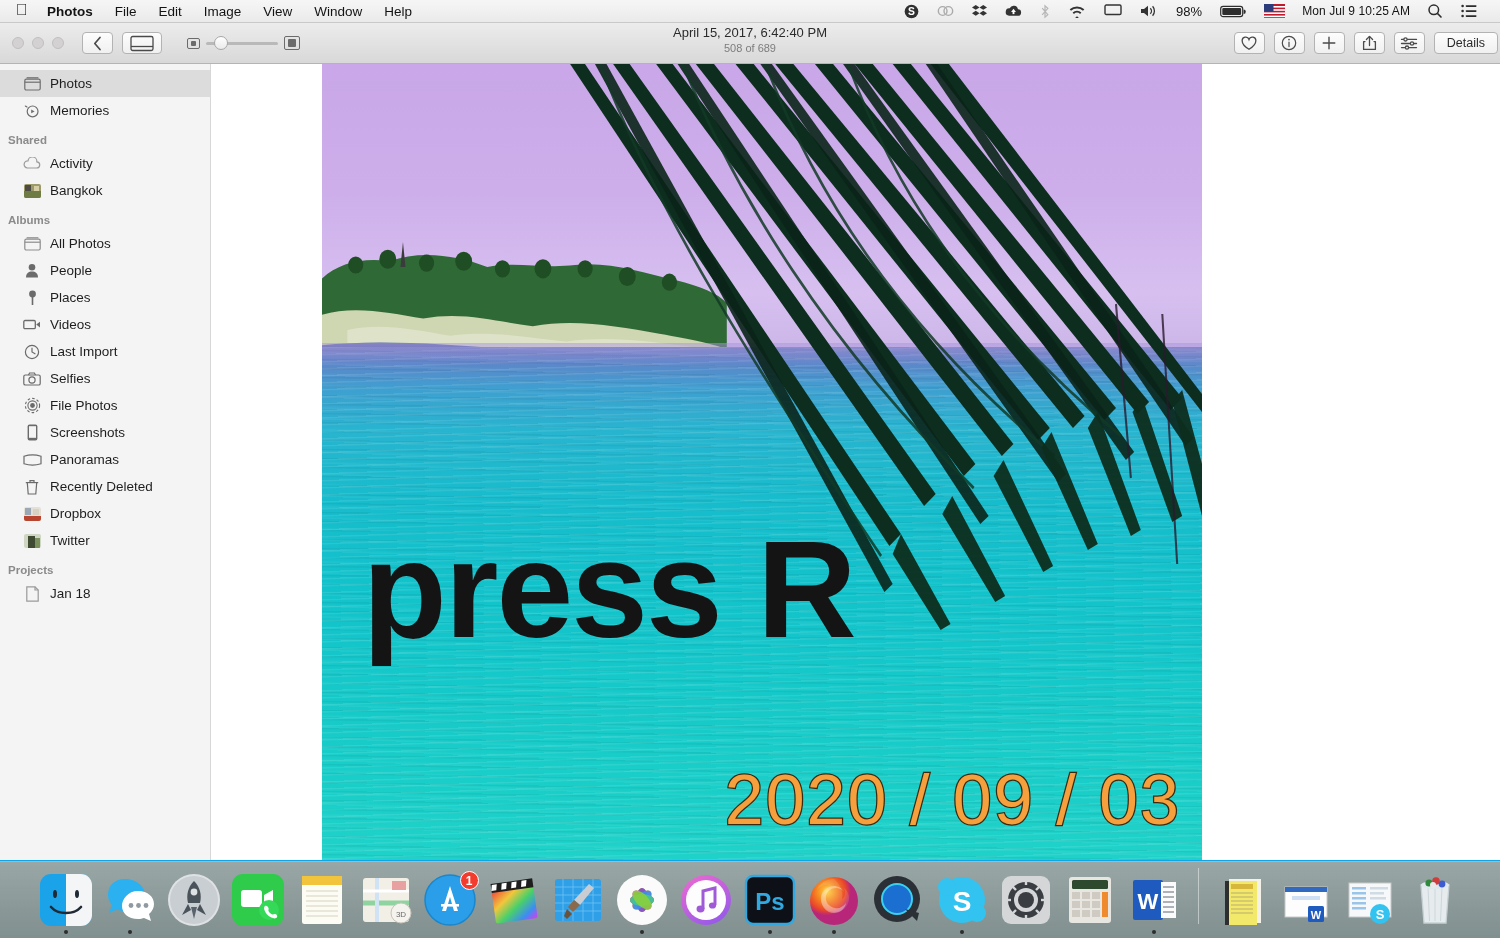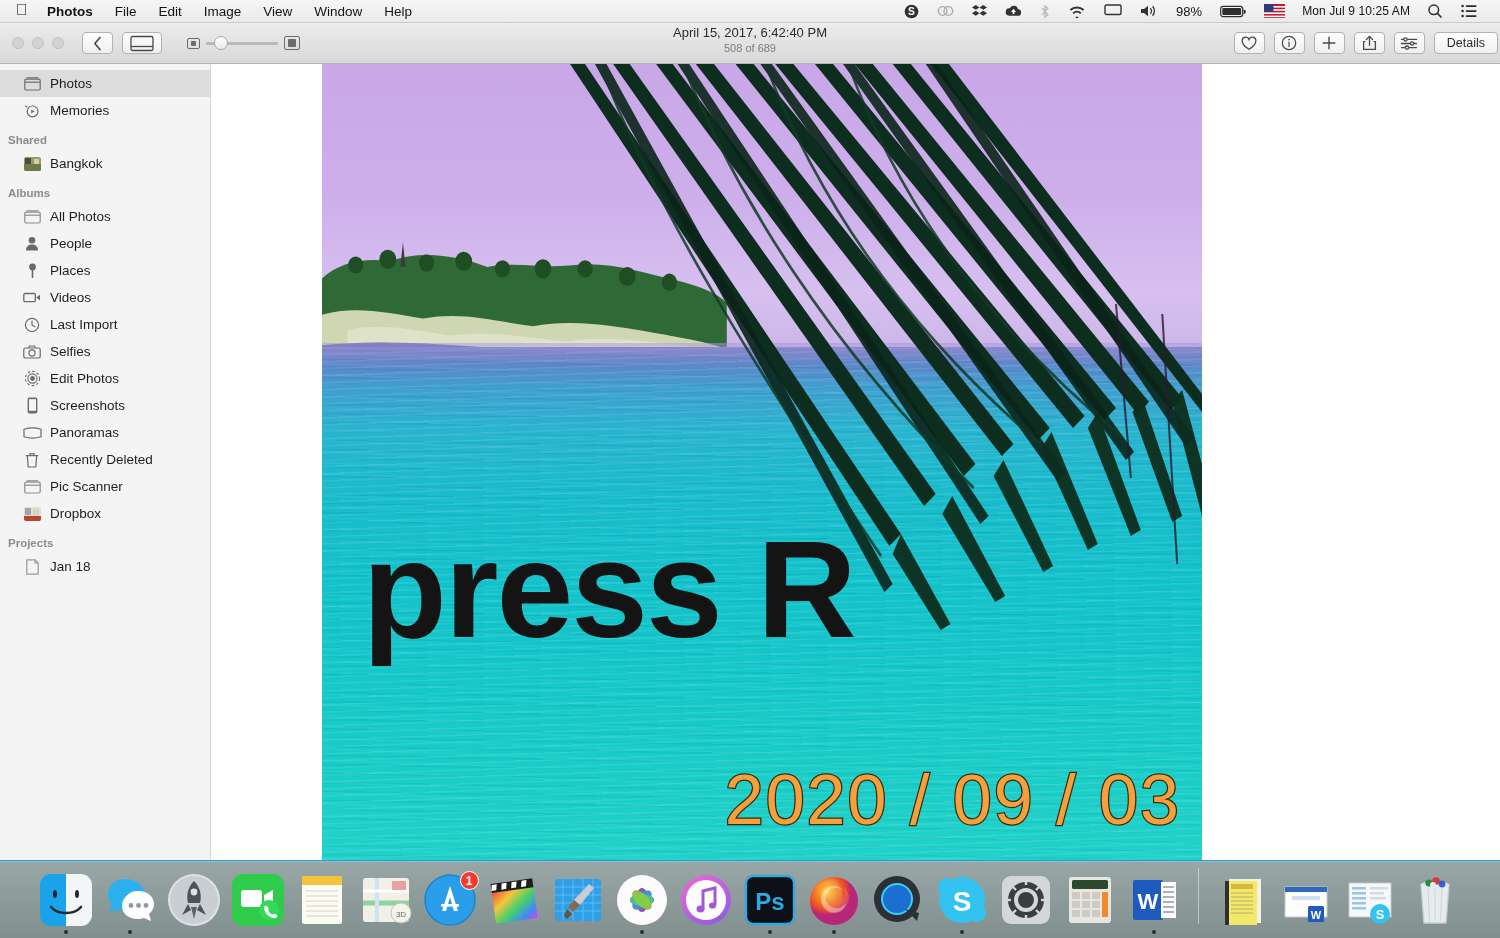--- a/index.html
+++ b/index.html
@@ -395,20 +395,28 @@
             <circle cx="8.6" cy="8.4" r="5.4"></circle>
               <path d="M7.2 6.5 L10.6 8.4 L7.2 10.3 Z" fill="#6e6e6e" stroke="none"></path>
             <path d="M3.4 4.4 C2.2 3.4 1.5 3 0.9 3.2"></path>
           </svg>
         </span>
         <span>Memories</span>
       </div>
 
       <div class="sb-head">Shared</div>
 
+      <div class="sb-row">
+        <span class="sb-ico">
+          <svg width="18" height="13" viewBox="0 0 18 13" fill="none" stroke="#9b9b9b" stroke-width="1.2">
+            <path d="M4.4 11h9a3.1 3.1 0 0 0 0.4-6.2A4.3 4.3 0 0 0 5 3.9 3.5 3.5 0 0 0 4.4 11z"></path>
+          </svg>
+        </span>
+        <span>Activity</span>
+      </div>
 
 
       <div class="sb-row">
         <span class="sb-ico">
           <svg class="thumb" viewBox="0 0 17 14">
             <rect width="17" height="14" fill="#9c9a6a"></rect>
               <rect y="7" width="17" height="7" fill="#6f7b44"></rect>
             <rect x="1" y="1" width="6" height="6" fill="#4b4b42"></rect>
               <rect x="10" y="2" width="5" height="5" fill="#d6cfa6"></rect>
           </svg>
@@ -481,21 +489,21 @@
       </div>
 
       <div class="sb-row">
         <span class="sb-ico">
           <svg width="17" height="17" viewBox="0 0 17 17" fill="none" stroke="#6b6b6b" stroke-width="1.1">
             <circle cx="8.5" cy="8.5" r="2.4" fill="#6b6b6b" stroke="none"></circle>
             <circle cx="8.5" cy="8.5" r="4.6"></circle>
               <circle cx="8.5" cy="8.5" r="7.1" stroke-dasharray="2.6 2.1"></circle>
           </svg>
         </span>
-        <span>Edit Photos</span>
+        <span>File Photos</span>
       </div>
 
       <div class="sb-row">
         <span class="sb-ico">
           <svg width="11" height="17" viewBox="0 0 11 17" fill="#6b6b6b">
             <rect x="0.6" y="0.6" width="9.8" height="15.8" rx="1.9"></rect>
             <rect x="2" y="2.2" width="7" height="11.6" fill="#f4f4f4"></rect>
           </svg>
         </span>
         <span>Screenshots</span>
@@ -514,43 +522,43 @@
         <span class="sb-ico">
           <svg width="14" height="16" viewBox="0 0 14 16" fill="none" stroke="#6b6b6b" stroke-width="1.2">
             <path d="M2.3 3.6 L3.2 15 H10.8 L11.7 3.6"></path>
               <path d="M0.8 3.6 H13.2"></path>
               <path d="M5 3.6 V1.6 H9 V3.6"></path>
           </svg>
         </span>
         <span>Recently Deleted</span>
       </div>
 
-      <div class="sb-row">
-        <span class="sb-ico">
-          <svg width="17" height="14" viewBox="0 0 17 14" fill="none" stroke="#8d8d8d" stroke-width="1.2">
-            <rect x="0.8" y="2.2" width="15.4" height="10.8" rx="1.5"></rect>
-              <path d="M0.8 5.2 H16.2"></path>
-              <path d="M2.6 0.8 H14.4"></path>
-          </svg>
-        </span>
-        <span>Pic Scanner</span>
-      </div>
 
       <div class="sb-row">
         <span class="sb-ico">
           <svg class="thumb" viewBox="0 0 17 14">
             <rect width="17" height="14" fill="#e4e0d8"></rect>
               <rect y="9" width="17" height="5" fill="#b8452f"></rect>
             <rect x="1" y="1" width="6" height="7" fill="#9aa7b4"></rect>
               <rect x="9" y="2" width="6" height="6" fill="#d8d2c2"></rect>
           </svg>
         </span>
         <span>Dropbox</span>
       </div>
 
+      <div class="sb-row">
+        <span class="sb-ico">
+          <svg class="thumb" viewBox="0 0 17 14">
+            <rect width="17" height="14" fill="#cfd6c4"></rect>
+            <rect x="4" y="2" width="7" height="12" fill="#3f4a33"></rect>
+            <rect x="11" y="4" width="5" height="10" fill="#7a8f5e"></rect>
+          </svg>
+        </span>
+        <span>Twitter</span>
+      </div>
 
       <div class="sb-head">Projects</div>
 
       <div class="sb-row">
         <span class="sb-ico">
           <svg width="13" height="16" viewBox="0 0 13 16" fill="none" stroke="#9a9a9a" stroke-width="1.2">
             <path d="M0.8 0.8 H9 L12.2 4 V15.2 H0.8 Z"></path>
               <path d="M9 0.8 V4 H12.2"></path>
           </svg>
         </span>

